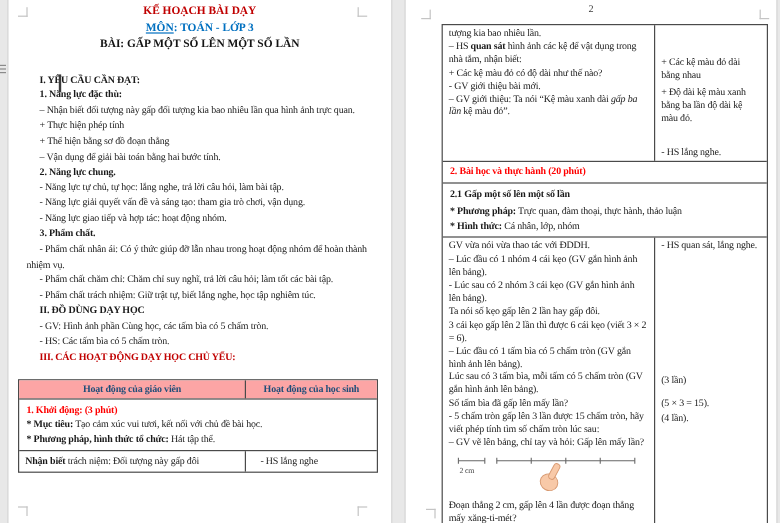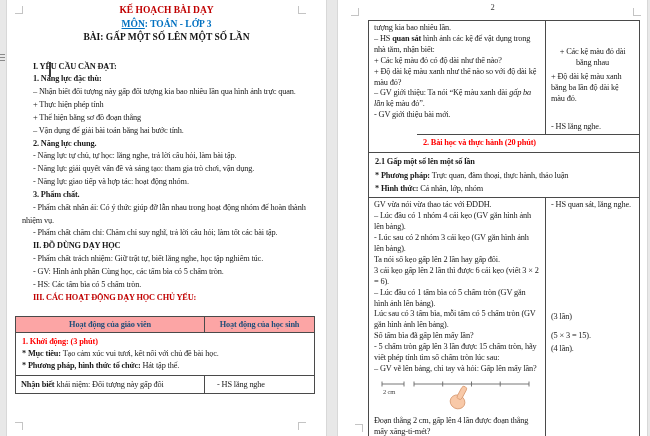--- a/index.html
+++ b/index.html
@@ -51,24 +51,24 @@
   .t1-merged{padding:3px 6px;}
   .t1-merged p{line-height:12.2px;}
 
   
   .pagenum{text-align:center;font-size:8.5px;color:#3c3c3c;padding-top:2px;line-height:10px;}
   .t2{margin:8px 0 0 30px;width:270px;}
   .t2 .L{width:166px;padding:2px 5px;}
   .t2 .R{flex:1;padding:2px 5px;}
   .t2 p{line-height:10.9px;}
   .gap3{margin-top:3px;}
-  .r1R p.first{margin-top:24px;text-align:center;}
+  .r1R p.first{margin-top:24px;}
   .r1R p.second{margin-top:3px;}
   .r1R p.third{margin-top:17px;}
-  .t2-red{padding:3px 6px;margin-left:48px;}
+  .t2-red{padding:3px 6px;}
   .t2-r3{padding:3px 6px;}
   .t2-r3 p{line-height:11px;margin-top:2.5px;}
   .t2-r3 p:first-child{margin-top:0;}
   .r4R p.ans1{margin-top:101px;}
   .r4R p.ans2{margin-top:8px;}
   .r4R p.ans3{margin-top:2px;}
   .diag{display:block;margin:2px 0 1px 0;}
   .tail{margin-top:1px;}
 
   
@@ -100,39 +100,39 @@
       <p><span>+ Thực hiện phép tính</span></p>
       <p><span>+ Thể hiện bằng sơ đồ đoạn thẳng</span></p>
       <p><span>– Vận dụng để giải bài toán bằng hai bước tính.</span></p>
       <p><span class="bd">2. Năng lực chung.</span></p>
       <p><span>- Năng lực tự chủ, tự học: lắng nghe, trả lời câu hỏi, làm bài tập.</span></p>
       <p><span>- Năng lực giải quyết vấn đề và sáng tạo: tham gia trò chơi, vận dụng.</span></p>
       <p><span>- Năng lực giao tiếp và hợp tác: hoạt động nhóm.</span></p>
       <p><span class="bd">3. Phẩm chất.</span></p>
       <p><span>- Phẩm chất nhân ái: Có ý thức giúp đỡ lẫn nhau trong hoạt động nhóm để hoàn thành nhiệm vụ.</span></p>
       <p><span>- Phẩm chất chăm chỉ: Chăm chỉ suy nghĩ, trả lời câu hỏi; làm tốt các bài tập.</span></p>
+      <p><span>- Phẩm chất trách nhiệm: Giữ trật tự, biết lắng nghe, học tập nghiêm túc.</span></p>
       <p><span class="bd">II. ĐỒ DÙNG DẠY HỌC</span></p>
-      <p><span>- Phẩm chất trách nhiệm: Giữ trật tự, biết lắng nghe, học tập nghiêm túc.</span></p>
       <p><span>- GV: Hình ảnh phần Cùng học, các tấm bìa có 5 chấm tròn.</span></p>
       <p><span>- HS: Các tấm bìa có 5 chấm tròn.</span></p>
       <p class="h3red"><span>III. CÁC HOẠT ĐỘNG DẠY HỌC CHỦ YẾU:</span></p>
 
       <div class="tbl t1">
         <div class="trow t1-head">
           <div class="c1">Hoạt động của giáo viên</div>
           <div class="c2 cell-r">Hoạt động của học sinh</div>
         </div>
         <div class="t1-merged bt">
           <p class="redline">1. Khởi động: (3 phút)</p>
           <p><span class="bd">* Mục tiêu:</span><span> Tạo cảm xúc vui tươi, kết nối với chủ đề bài học.</span></p>
           <p><span class="bd">* Phương pháp, hình thức tổ chức:</span><span> Hát tập thể.</span></p>
         </div>
         <div class="trow bt">
           <div class="c1">
-              <p><span class="bd">Nhận biết</span><span> khái niệm: Đối tượng này gấp đôi</span></p>
+              <p><span class="bd">Nhận biết</span><span> trách niệm: Đối tượng này gấp đôi</span></p>
             </div>
           <div class="c2 cell-r">
               <p>- HS lắng nghe</p>
             </div>
         </div>
       </div>
     </div>
   </div>
 
   <div class="page page2">
@@ -142,23 +142,22 @@
 
     <div class="pagenum">2</div>
 
     <div class="tbl t2">
 
       <div class="trow">
         <div class="L">
           <p><span>tượng kia bao nhiêu lần.</span></p>
           <p class="gap3"><span>– HS </span><span class="bd">quan sát</span><span> hình ảnh các kệ để vật dụng trong nhà tắm, nhận biết:</span></p>
           <p class="gap3"><span>+ Các kệ màu đỏ có độ dài như thế nào?</span></p>
-          <p class="gap3"><span>+ Độ dài kệ màu xanh như thế nào so với độ dài kệ màu đỏ?</span></p>
+          <p class="gap3"><span>- GV giới thiệu bài mới.</span></p>
           <p class="gap3"><span>– GV giới thiệu: Ta nói “Kệ màu xanh dài </span><span class="it">gấp ba lần</span><span> kệ màu đỏ”.</span></p>
-          <p class="gap3"><span>- GV giới thiệu bài mới.</span></p>
         </div>
         <div class="R cell-r r1R">
           <p class="first"><span>+ Các kệ màu đỏ dài bằng nhau</span></p>
           <p class="second"><span>+ Độ dài kệ màu xanh bằng ba lần độ dài kệ màu đỏ.</span></p>
           <p class="third"><span>- HS lắng nghe.</span></p>
         </div>
       </div>
 
       <div class="t2-red bt">
         <p class="redline">2. Bài học và thực hành  (20 phút)</p>

